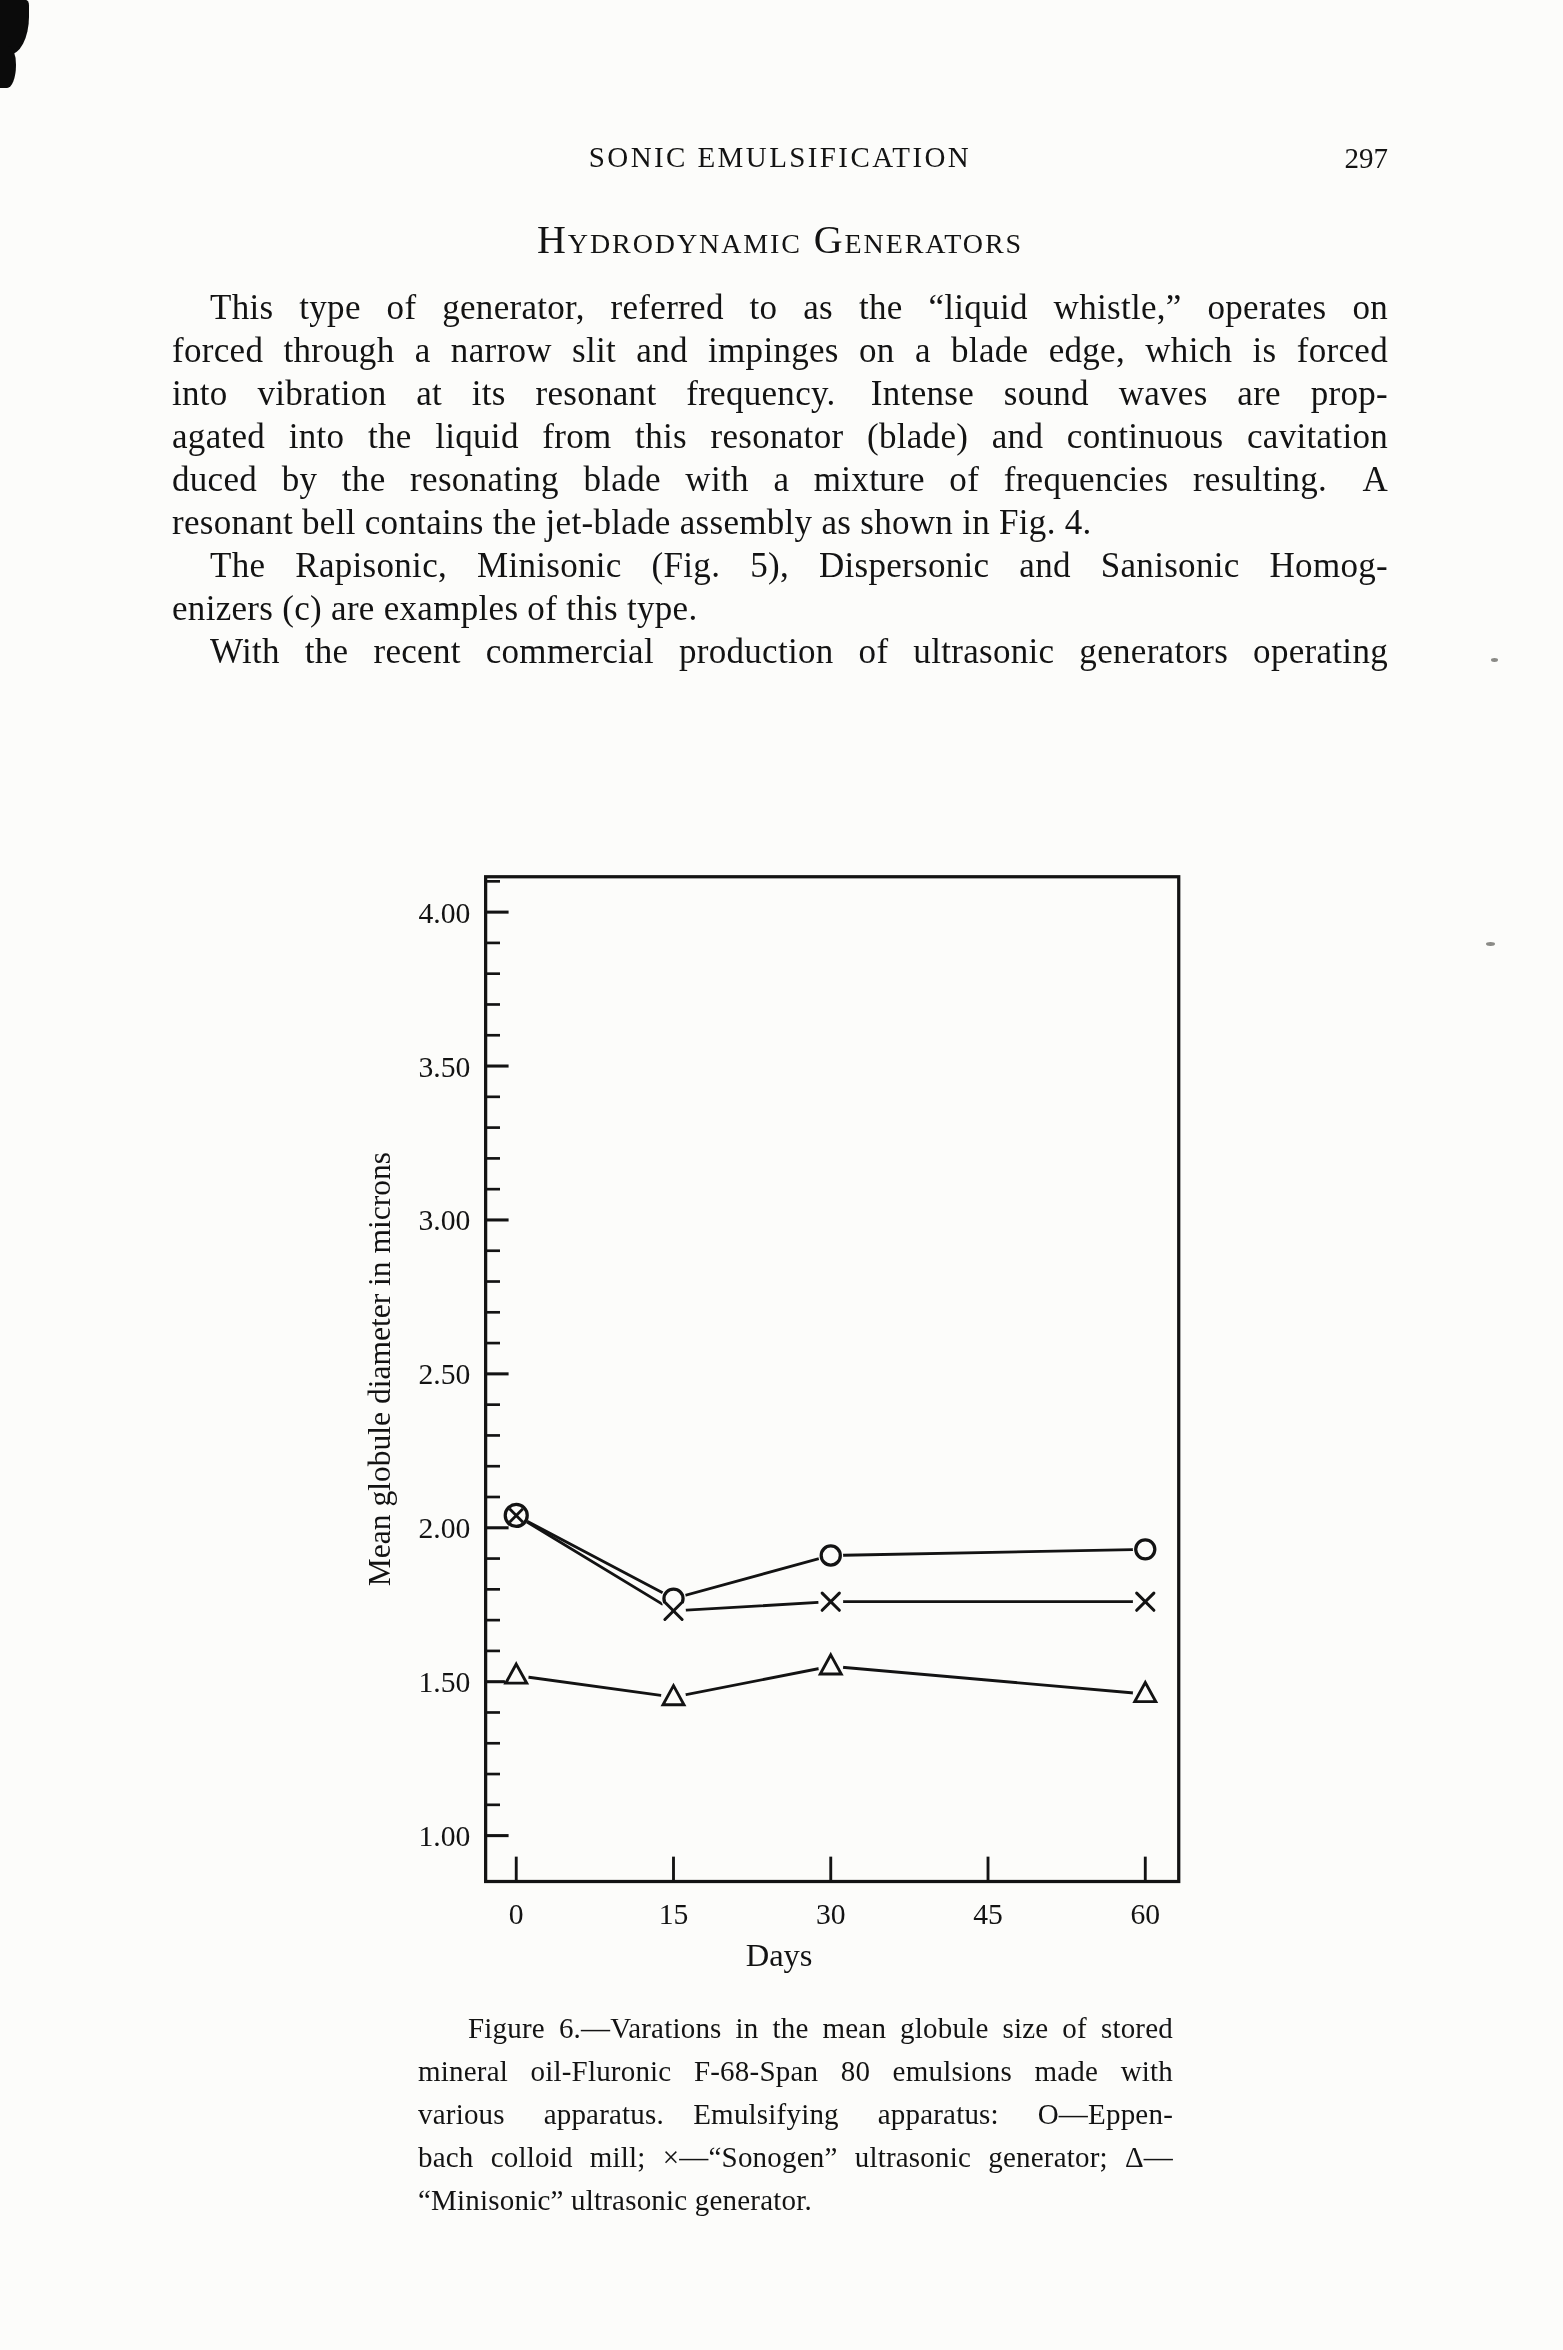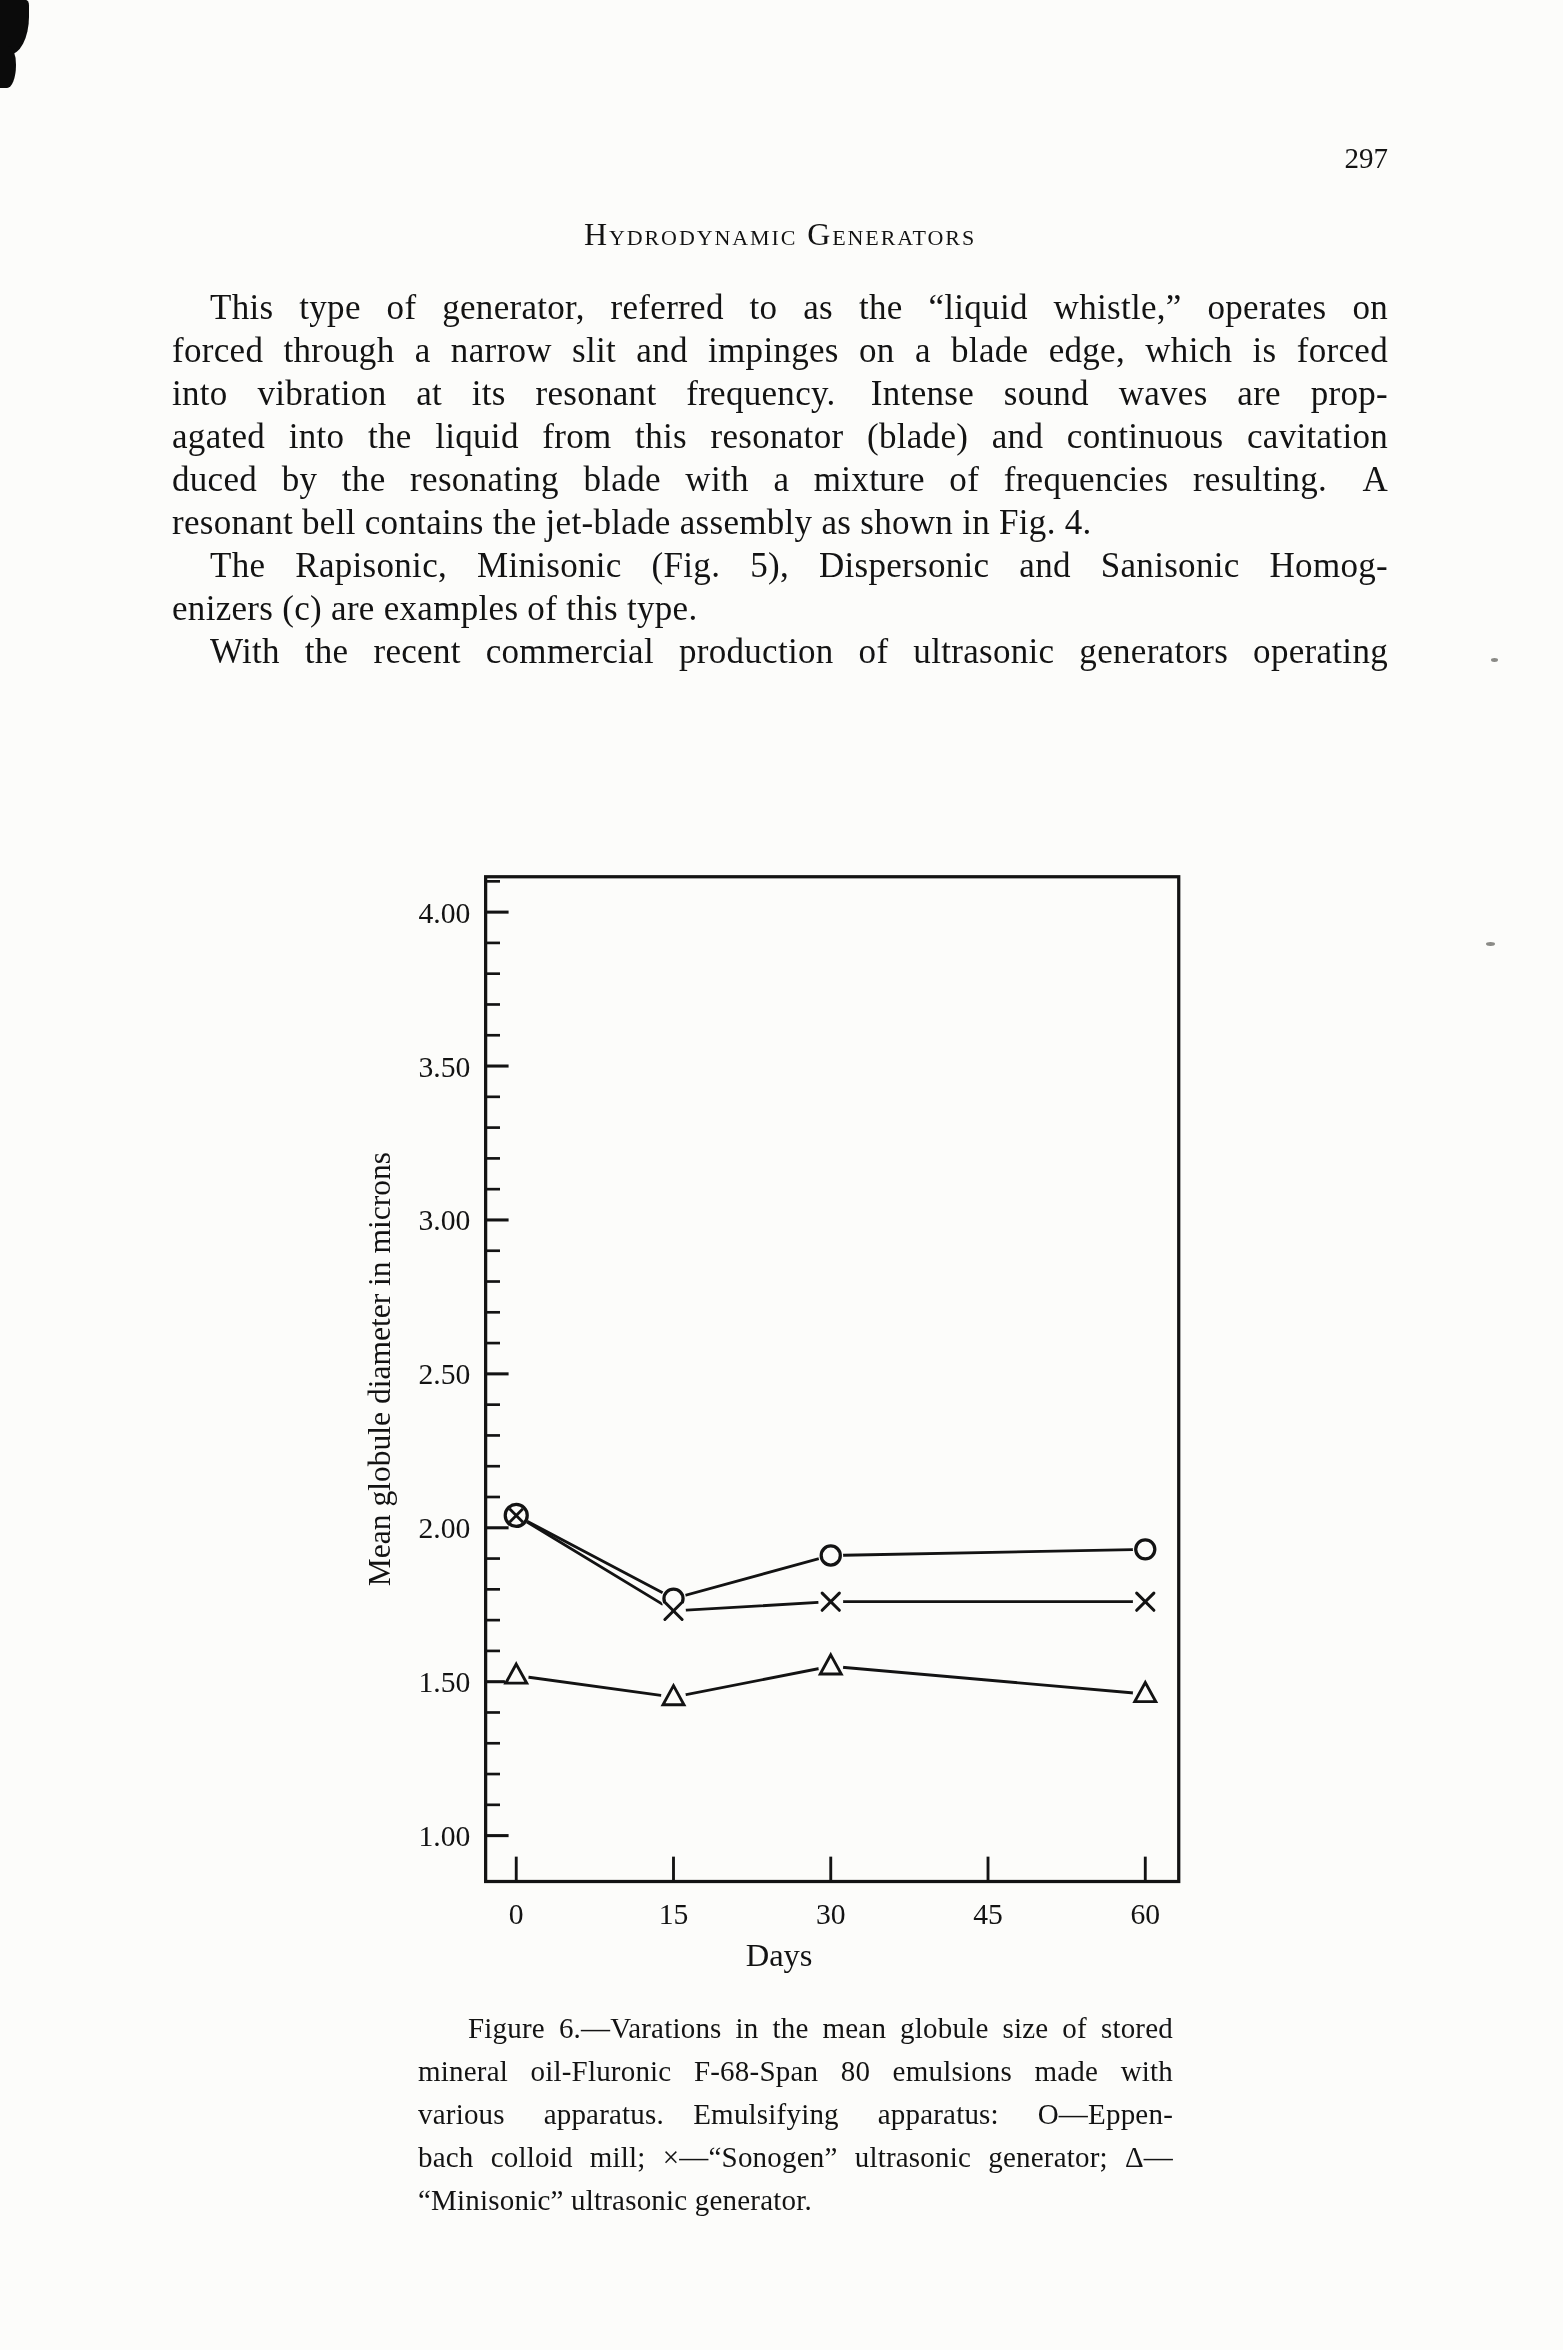--- a/index.html
+++ b/index.html
@@ -26,21 +26,21 @@
   .head-title{
     display:block;text-align:center;
     font-size:29px;letter-spacing:2.4px;
   }
   .page-num{
     position:absolute;right:0;top:1px;font-size:29px;
   }
   .section-heading{
     position:absolute;left:172px;top:216px;width:1216px;margin:0;
     text-align:center;font-weight:normal;
-    font-variant:small-caps;font-size:32px;letter-spacing:1.9px;
+    font-variant:small-caps;font-size:40px;letter-spacing:1.9px;
   }
   .body-text{
     position:absolute;left:172px;top:286px;width:1216px;
     font-size:35px;line-height:43px;letter-spacing:0.3px;
   }
   .body-text .line{
     height:43px;white-space:nowrap;
   }
   .body-text .line.j{
     white-space:normal;
@@ -65,20 +65,21 @@
 <body>
 
 <div class="page">
 
   <div class="scan-blob blob1"></div>
   <div class="scan-blob blob2"></div>
   <div class="speck sp1"></div>
   <div class="speck sp2"></div>
 
   <header class="running-head">
+    <span class="head-title">SONIC EMULSIFICATION</span>
     <span class="page-num">297</span>
   </header>
 
   <h2 class="section-heading">Hydrodynamic Generators</h2>
 
   <div class="body-text">
     <div class="line j ind">This type of generator, referred to as the “liquid whistle,” operates on</div>
     <div class="line j">forced through a narrow slit and impinges on a blade edge, which is forced</div>
     <div class="line j">into vibration at its resonant frequency. Intense sound waves are prop-</div>
     <div class="line j">agated into the liquid from this resonator (blade) and continuous cavitation</div>

